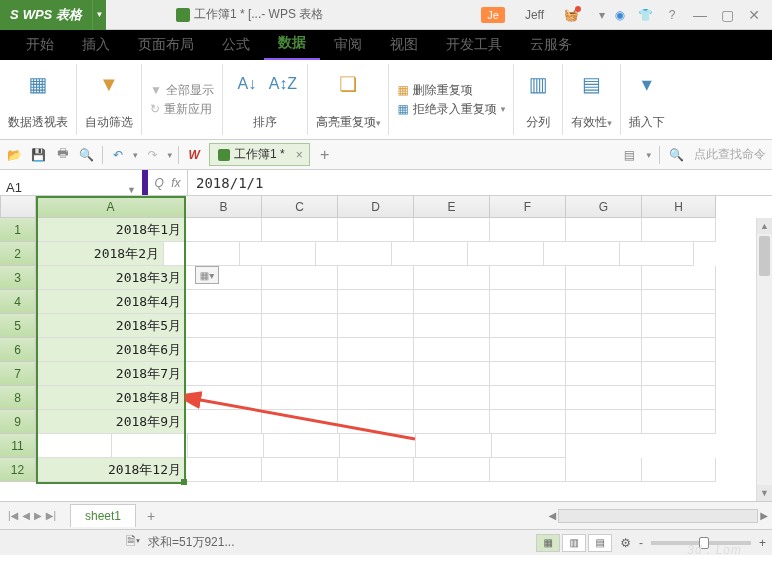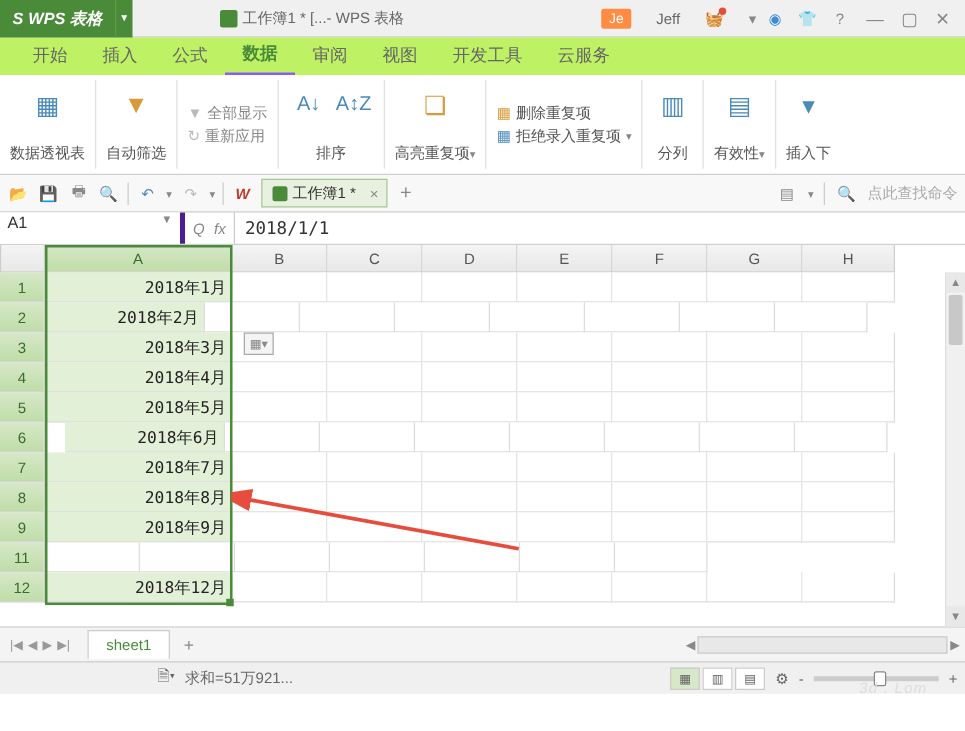--- a/index.html
+++ b/index.html
@@ -12,21 +12,21 @@
 .title-doc { margin-left: 70px; display: flex; align-items: center; gap: 4px; color: #666; font-size: 12px; }
 .title-doc .doc-icon { width: 14px; height: 14px; background: #4a8b3a; border-radius: 2px; }
 .title-user { margin-left: auto; display: flex; align-items: center; gap: 20px; padding-right: 6px; }
 .user-badge { background: #ff8c42; color: #fff; padding: 2px 6px; font-size: 11px; border-radius: 2px; }
 .user-name { color: #666; }
 .title-icons { display: flex; gap: 8px; align-items: center; }
 .title-icons span { width: 18px; height: 18px; display: flex; align-items: center; justify-content: center; cursor: pointer; }
 .win-controls { display: flex; gap: 14px; padding: 0 12px; color: #888; font-size: 14px; }
 
 
-.menubar { height: 30px; background: #bef264; display: flex; align-items: flex-end; padding: 0 12px; color: #666; font-size: 14px; }
+.menubar { height: 30px; background: #000000; display: flex; align-items: flex-end; padding: 0 12px; color: #666; font-size: 14px; }
 .menubar .tab { padding: 6px 14px; cursor: pointer; }
 .menubar .tab.active { color: #4a8b3a; font-weight: bold; border-bottom: 2px solid #8b5cf6; }
 
 
 .ribbon { height: 80px; background: #fff; border-bottom: 1px solid #d0d0d0; display: flex; align-items: stretch; padding: 4px 0; }
 .ribbon-group { display: flex; flex-direction: column; align-items: center; justify-content: space-between; padding: 4px 8px; border-right: 1px solid #e0e0e0; }
 .ribbon-icon { width: 32px; height: 32px; display: flex; align-items: center; justify-content: center; font-size: 20px; }
 .ribbon-label { font-size: 12px; color: #555; }
 .ribbon-small { display: flex; flex-direction: column; gap: 2px; font-size: 12px; color: #888; }
 .ribbon-small-item { display: flex; align-items: center; gap: 4px; }
@@ -35,21 +35,21 @@
 .qat { height: 30px; background: #f8f8f8; border-bottom: 1px solid #d0d0d0; display: flex; align-items: center; padding: 0 6px; gap: 6px; }
 .qat-icon { width: 18px; height: 18px; cursor: pointer; display: flex; align-items: center; justify-content: center; }
 .qat-sep { width: 1px; height: 18px; background: #ccc; }
 .doc-tab { background: #e8f0e0; border: 1px solid #a8c898; padding: 2px 24px 2px 8px; position: relative; display: flex; align-items: center; gap: 4px; font-size: 12px; }
 .doc-tab-close { position: absolute; right: 6px; color: #888; cursor: pointer; }
 .qat-right { margin-left: auto; display: flex; align-items: center; gap: 8px; color: #888; }
 .search-hint { color: #aaa; font-size: 12px; }
 
 
 .formula-row { height: 26px; display: flex; align-items: stretch; border-bottom: 1px solid #d0d0d0; }
-.name-box { width: 148px; border-right: 4px solid #4c1d95; display: flex; align-items: flex-start; padding: 0 6px; background: #fff; font-family: monospace; font-size: 13px; }
+.name-box { width: 148px; border-right: 6px solid #4c1d95; display: flex; align-items: flex-end; padding: 0 6px; background: #fff; font-family: monospace; font-size: 13px; }
 .name-box-arrow { margin-left: auto; color: #888; font-size: 9px; }
 .fx-btn { width: 40px; display: flex; align-items: center; justify-content: center; gap: 2px; color: #888; border-right: 1px solid #ccc; font-style: italic; }
 .fx-btn .q { color: #888; }
 .formula-input { flex: 1; padding: 0 8px; display: flex; align-items: center; font-family: monospace; font-size: 14px; }
 
 
 .grid-wrap { position: relative; height: 305px; background: #fff; }
 .col-headers { display: flex; height: 22px; }
 .corner { width: 36px; background: linear-gradient(#f4f4f4,#e8e8e8); border: 1px solid #ccc; border-top: none; }
 .col-h { background: linear-gradient(#f4f4f4,#e8e8e8); border-right: 1px solid #ccc; border-bottom: 1px solid #ccc; display: flex; align-items: center; justify-content: center; color: #555; font-size: 12px; }
@@ -114,20 +114,21 @@
   <div class="win-controls">
     <span>—</span>
     <span>▢</span>
     <span>✕</span>
   </div>
 </div>
 
 <div class="menubar">
   <div class="tab">开始</div>
   <div class="tab">插入</div>
+  <div class="tab">页面布局</div>
   <div class="tab">公式</div>
   <div class="tab active">数据</div>
   <div class="tab">审阅</div>
   <div class="tab">视图</div>
   <div class="tab">开发工具</div>
   <div class="tab">云服务</div>
 </div>
 
 <div class="ribbon">
   <div class="ribbon-group">
@@ -287,21 +288,21 @@
         <div class="cell" style="width: 76px;"></div>
         <div class="cell" style="width: 76px;"></div>
         <div class="cell" style="width: 76px;"></div>
         <div class="cell" style="width: 76px;"></div>
         <div class="cell" style="width: 76px;"></div>
         <div class="cell" style="width: 76px;"></div>
         <div class="cell" style="width: 74px;"></div>
       </div>
       <div class="row">
         <div class="row-h sel">6</div>
-        <div class="cell sel" style="width: 128px; margin-left: 16px;">2018年6月</div>
+        <div class="cell sel" style="width: 150px;">2018年6月</div>
         <div class="cell" style="width: 76px;"></div>
         <div class="cell" style="width: 76px;"></div>
         <div class="cell" style="width: 76px;"></div>
         <div class="cell" style="width: 76px;"></div>
         <div class="cell" style="width: 76px;"></div>
         <div class="cell" style="width: 76px;"></div>
         <div class="cell" style="width: 74px;"></div>
       </div>
       <div class="row">
         <div class="row-h sel">7</div>

